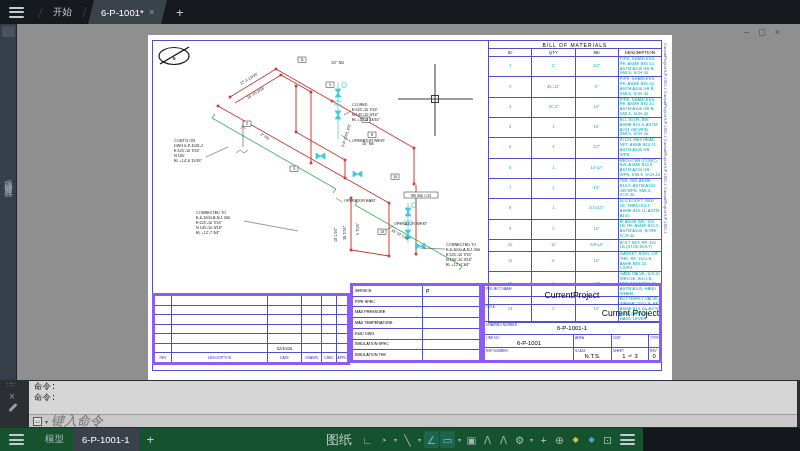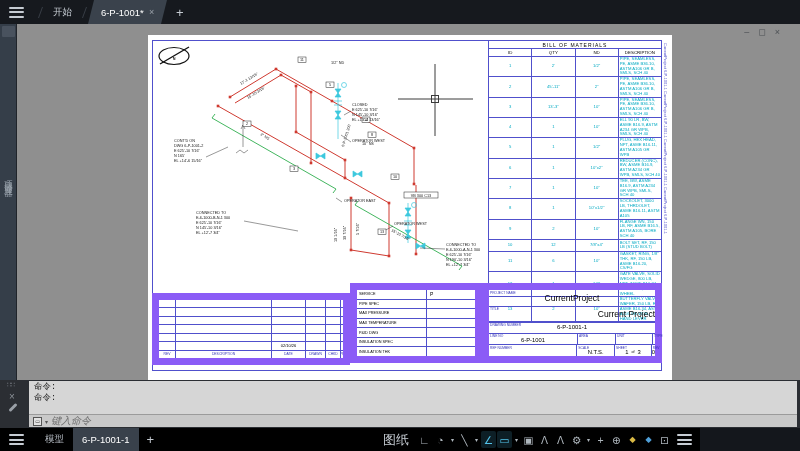--- a/index.html
+++ b/index.html
@@ -39,21 +39,21 @@
   
   #bom{position:absolute;left:340px;top:5px;width:174px;border-collapse:collapse;table-layout:fixed;
     font-size:4.6px;color:#000;}
   #bom td,#bom th{border:0.8px solid #5050cc;padding:0 1px;overflow:hidden;font-weight:normal;text-align:center;vertical-align:middle;}
   #bom .bom-title{height:8px;font-size:5px;letter-spacing:1px;}
   #bom .bom-head th{height:8px;font-size:4.4px;}
   #bom .bom-row td{height:12.2px;color:#00a9c2;font-size:4.2px;line-height:1.15;}
   #bom .c-desc{text-align:left;}
 
   
-  .tb{position:absolute;border:7px solid #8b5cf6;font-size:4px;color:#000;}
+  .tb{position:absolute;border:3px solid #8b5cf6;font-size:4px;color:#000;}
   .tb .lab{font-size:3.4px;color:#3535b8;}
   #revtbl{left:4px;top:258px;width:198px;height:72px;display:flex;flex-direction:column;}
   .rt-row{flex:1;display:flex;border-top:0.8px solid #5050cc;}
   .rt-row:first-child{border-top:none;}
   .rt-row>div{border-left:0.8px solid #5050cc;display:flex;align-items:center;justify-content:center;overflow:hidden;}
   .rt-row>div:first-child{border-left:none;}
   .rc1{width:16px;}.rc2{width:96px;}.rc3{width:34px;}.rc4{width:20px;}.rc5{width:15px;}.rc6{flex:1;}
   #svctbl{left:202px;top:248px;width:132px;height:80px;display:flex;flex-direction:column;}
   .svc-row{flex:1;display:flex;border-top:0.8px solid #5050cc;}
   .svc-row:first-child{border-top:none;}
@@ -78,24 +78,24 @@
   #cmdstrip .x{position:absolute;left:9px;top:11px;font-size:10px;}
   #cmdstrip .wrench{position:absolute;left:8px;top:26px;width:10px;height:3px;background:#9aa0a7;border-radius:2px;transform:rotate(-45deg);}
   #cmdhist{position:absolute;left:29px;top:1px;width:768px;height:33px;background:#d6d6d6;
     font-family:"Liberation Mono","DejaVu Sans Mono",monospace;font-size:8.5px;color:#1c1c1c;
     padding:1px 5px;line-height:10.5px;overflow:hidden;}
   #cmdinput{position:absolute;left:29px;top:34px;width:768px;height:13px;background:#c9c9c9;
     border-top:1px solid #9b9b9b;display:flex;align-items:center;gap:3px;padding-left:4px;}
   #cmdinput .ibox{width:9px;height:9px;border:1px solid #555;background:#e3e3e3;font-size:5px;color:#333;
     display:flex;align-items:center;justify-content:center;}
   #cmdinput .caret{font-size:6px;color:#555;}
-  #cmdinput .ph{font-size:10px;color:#707070;font-style:italic;}
-
-  
-  #status{position:absolute;left:0;top:428px;width:700px;height:23px;background:#000000;
+  #cmdinput .ph{font-size:13px;color:#707070;font-style:italic;}
+
+  
+  #status{position:absolute;left:0;top:428px;width:643px;height:23px;background:#14532d;
     display:flex;align-items:center;color:#b6bcc4;font-size:9.5px;}
   #status .hamb{margin:0 12px 0 9px;}
   .ltab{padding:0 9px;height:23px;display:flex;align-items:center;}
   .ltab.active{background:#39414b;color:#fff;}
   .lplus{font-size:13px;margin-left:8px;color:#c6ccd3;}
   #sticons{margin-left:auto;display:flex;align-items:center;gap:1px;padding-right:6px;}
   #sticons .lbl{font-size:13px;color:#c3c9d0;margin-right:7px;}
   .sic{width:15px;height:17px;display:flex;align-items:center;justify-content:center;
     font-size:10.5px;color:#aeb6bd;border-radius:2px;}
   .sic.on{color:#53c3ea;background:rgba(83,195,234,.16);}

